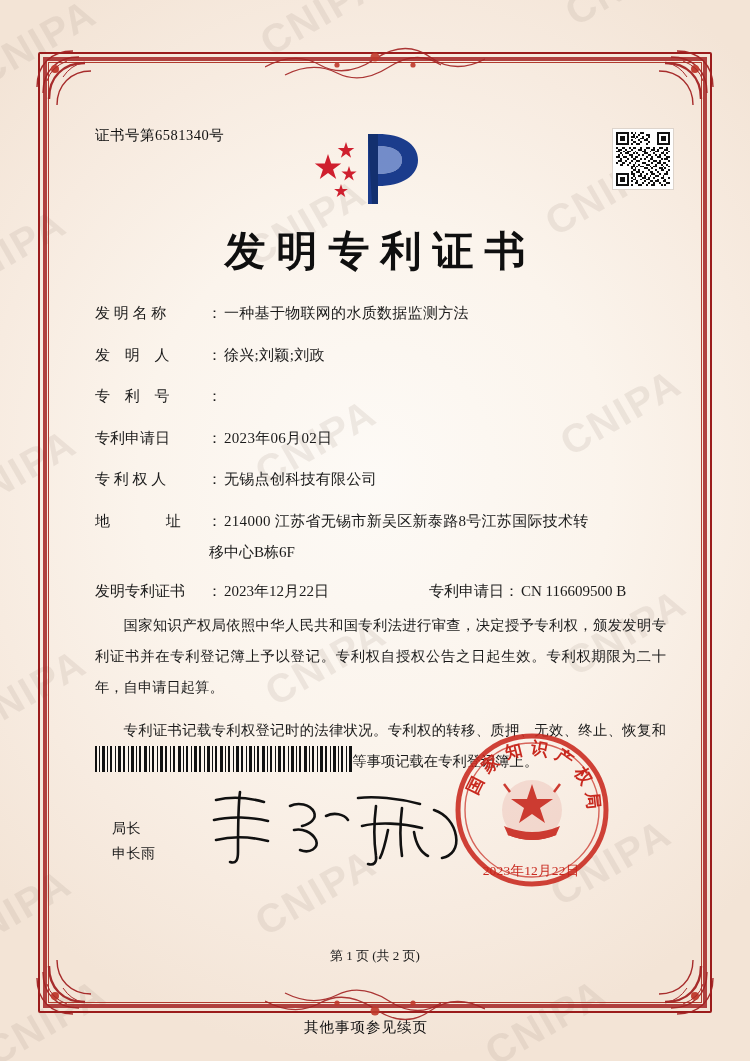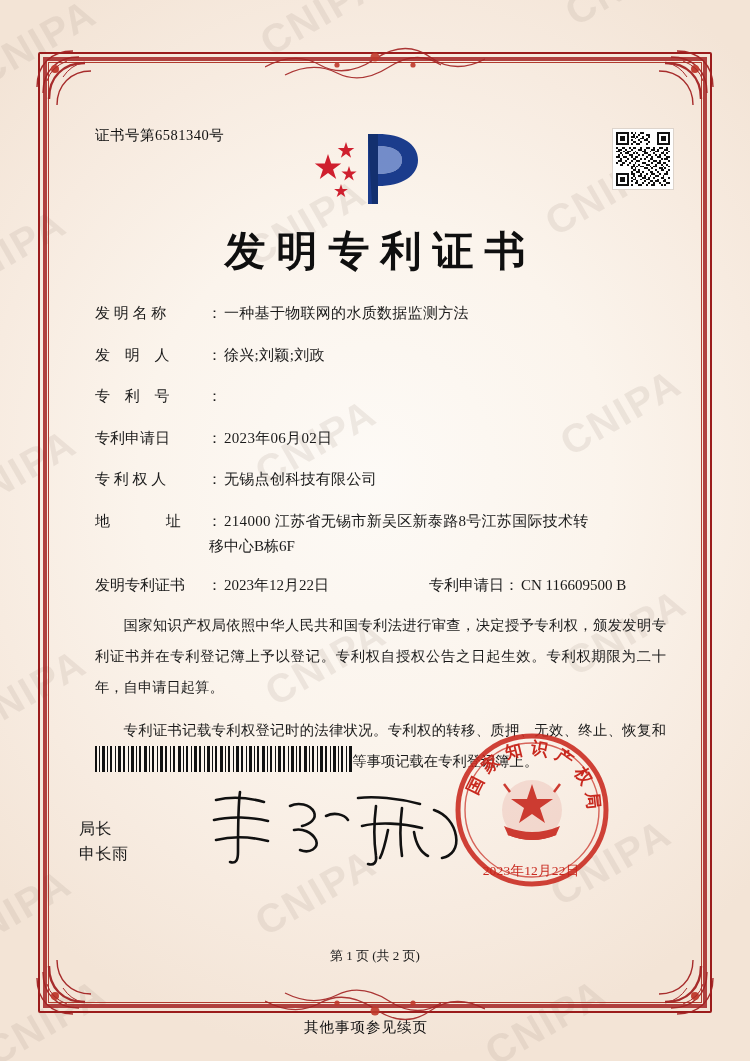--- a/index.html
+++ b/index.html
@@ -172,22 +172,22 @@
   
   .barcode {
     position: absolute;
     left: 35px; top: 672px;
     width: 258px; height: 26px;
   }
 
   
   .sig-label {
     position: absolute;
-    left: 19px; top: 742px;
-    font-size: 16px;
+    left: 52px; top: 742px;
+    font-size: 14px;
     line-height: 25px;
     letter-spacing: .5px;
   }
   .sig-hand {
     position: absolute;
     left: 138px; top: 712px;
     width: 270px; height: 84px;
   }
 
   
@@ -575,21 +575,21 @@
         <span class="lbl">专 利 权 人</span>
         <span class="colon">：</span>
         <span class="val">无锡点创科技有限公司</span>
       </div>
 
       <div class="row" style="margin-bottom:4px;">
         <span class="lbl sp-addr">地 址</span>
         <span class="colon">：</span>
         <span class="val">214000 江苏省无锡市新吴区新泰路8号江苏国际技术转</span>
       </div>
-      <div class="val2" style="margin-top:6px;">移中心B栋6F</div>
+      <div class="val2" style="margin-top:12px;">移中心B栋6F</div>
 
       <div class="row-split">
         <span class="rs-l">发明专利证书</span>
         <span class="colon">：</span>
         <span class="rs-v">2023年12月22日</span>
         <span class="rs-l2">专利申请日</span>
         <span class="colon">：</span>
         <span class="rs-v2">CN 116609500 B</span>
       </div>
     </div>

